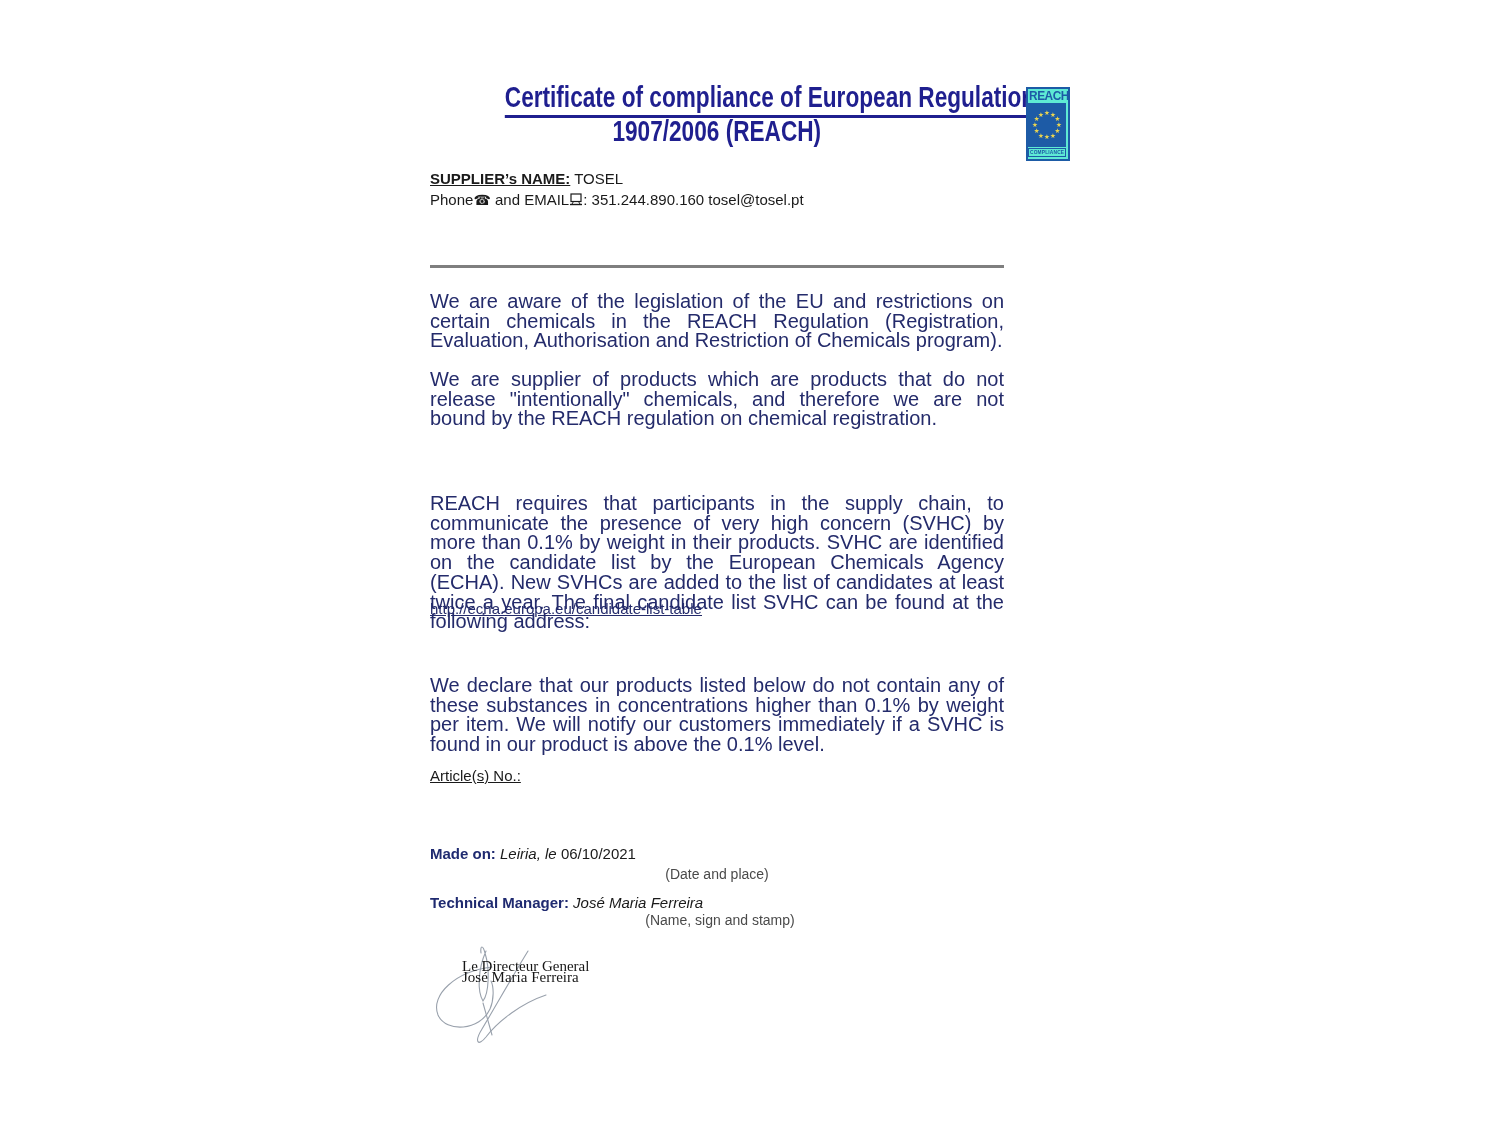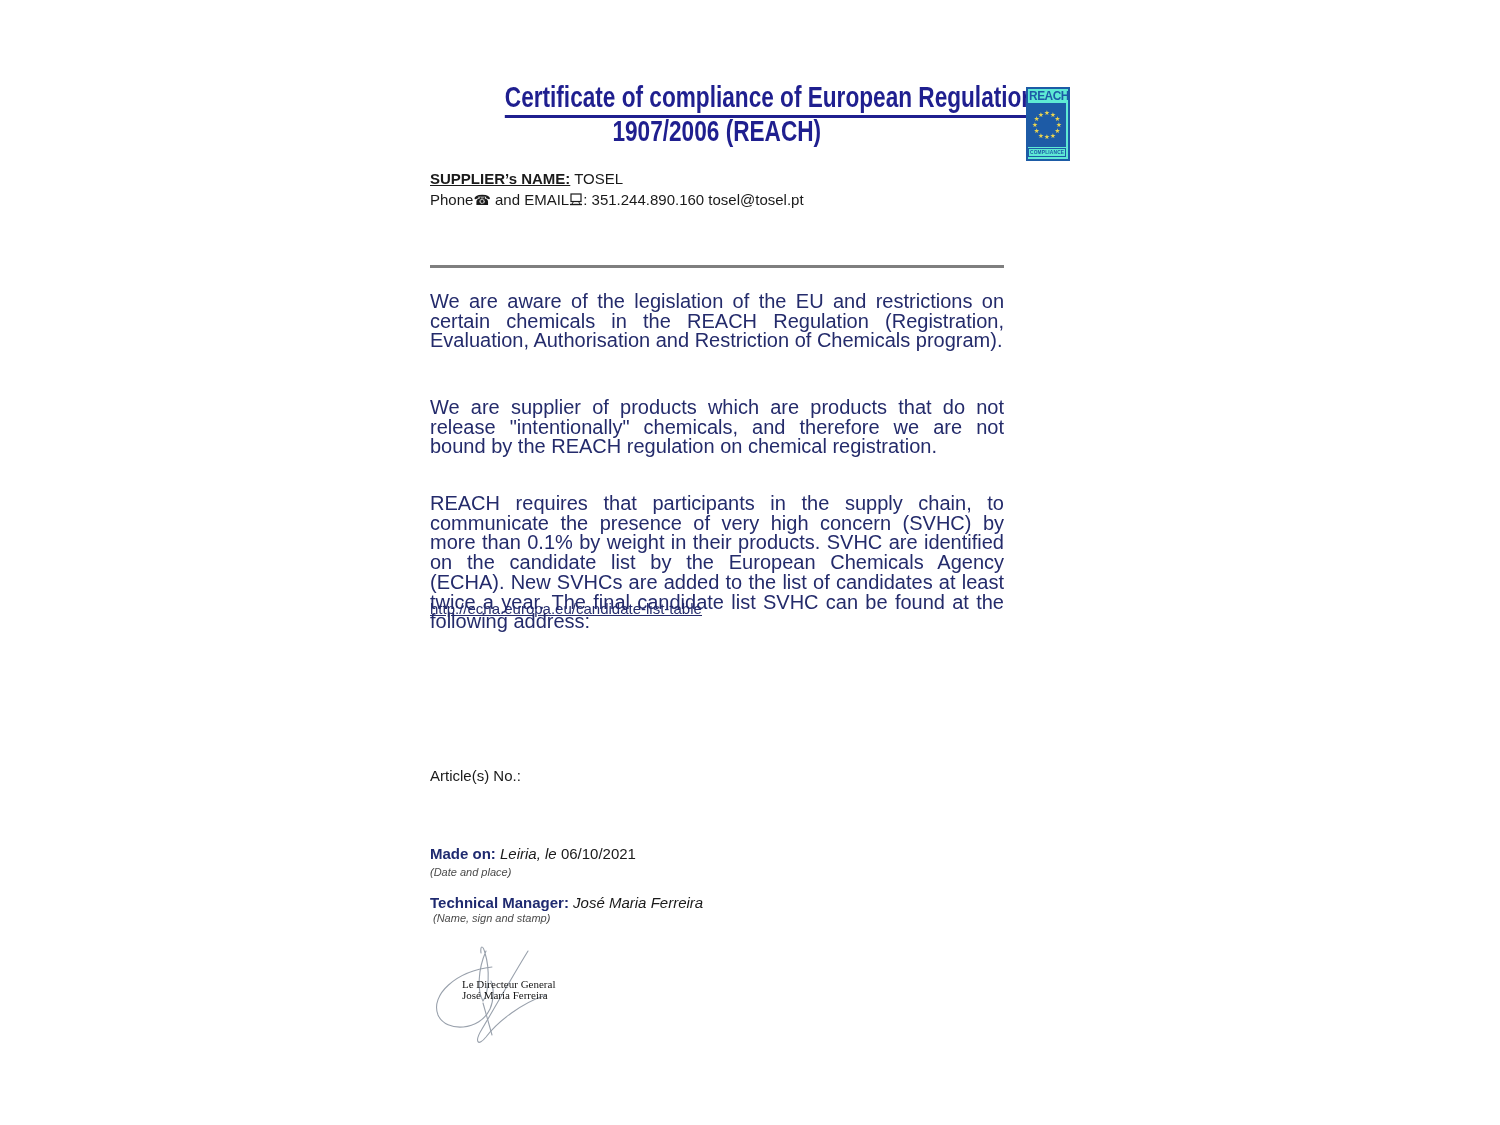--- a/index.html
+++ b/index.html
@@ -48,45 +48,45 @@
   .pc-icon-svg{vertical-align:-1px;}
 
   
   .rule{top:265px;height:3px;background:#7f7f7f;}
 
   
   .para{
     color:#242b6b;font-size:20px;line-height:19.7px;
     text-align:justify;margin:0;
   }
-  .p1{top:292px;} .p2{top:398px;} .p3{top:494px;} .p4{top:676px;}
+  .p1{top:292px;} .p2{top:370px;} .p3{top:494px;} .p4{top:676px;}
 
   .link-row{top:600px;text-align:left;text-decoration:underline;}
   .echa-link{
     color:#242b6b;font-size:15px;text-decoration:underline;
   }
 
-  .articles{top:767px;color:#1a1a1a;font-size:15px;margin:0;}
+  .articles{top:767px;color:#1a1a1a;font-size:15px;margin:0;text-decoration:underline;}
 
   
   .field-line{font-size:15px;color:#1a1a1a;margin:0;}
   .made-on{top:845px;} .manager{top:894px;}
   .field-label{font-weight:bold;color:#1f2a70;}
   .italic-val{font-style:italic;}
   .note{
-    font-size:11px;font-style:italic;color:#4a4a4a;margin:0;
+    font-size:14px;color:#4a4a4a;margin:0;text-align:center;
   }
   .date-note{top:866px;} .manager-note{top:912px;padding-left:3px;}
 
   
   .signature{left:428px;top:943px;width:160px;height:115px;}
   .sig-svg{position:absolute;left:0;top:0;}
   .sig-text{
-    position:absolute;left:34px;top:36px;
-    font-family:"Liberation Serif", serif;font-size:11px;line-height:11px;
+    position:absolute;left:34px;top:18px;
+    font-family:"Liberation Serif", serif;font-size:15px;line-height:11px;
     color:#161616;white-space:nowrap;
   }
 </style>
 </head>
 <body>
 
 <div class="doc">
 
   <div class="abs col title-block">
     <span class="title-line">
@@ -132,20 +132,21 @@
   <div class="abs col rule"></div>
 
   <p class="abs col para p1">We are aware of the legislation of the EU and restrictions on certain chemicals in the REACH Regulation (Registration, Evaluation, Authorisation and Restriction of Chemicals program).</p>
   <p class="abs col para p2">We are supplier of products which are products that do not release "intentionally" chemicals, and therefore we are not bound by the REACH regulation on chemical registration.</p>
   <p class="abs col para p3">REACH requires that participants in the supply chain, to communicate the presence of very high concern (SVHC) by more than 0.1% by weight in their products. SVHC are identified on the candidate list by the European Chemicals Agency (ECHA). New SVHCs are added to the list of candidates at least twice a year. The final candidate list SVHC can be found at the following address:</p>
 
   <div class="abs col link-row">
     <a href="#" class="echa-link">http://echa.europa.eu/candidate-list-table</a>
   </div>
 
+  <p class="abs col para p4">We declare that our products listed below do not contain any of these substances in concentrations higher than 0.1% by weight per item. We will notify our customers immediately if a SVHC is found in our product is above the 0.1% level.</p>
 
   <p class="abs col articles">Article(s) No.:</p>
 
   <p class="abs col field-line made-on"><span class="field-label">Made on:</span><span class="italic-val"> Leiria, le</span><span> 06/10/2021</span></p>
   <p class="abs col note date-note">(Date and place)</p>
 
   <p class="abs col field-line manager"><span class="field-label">Technical Manager:</span><span class="italic-val"> José Maria Ferreira</span></p>
   <p class="abs col note manager-note">(Name, sign and stamp)</p>
 
   <div class="abs signature">

